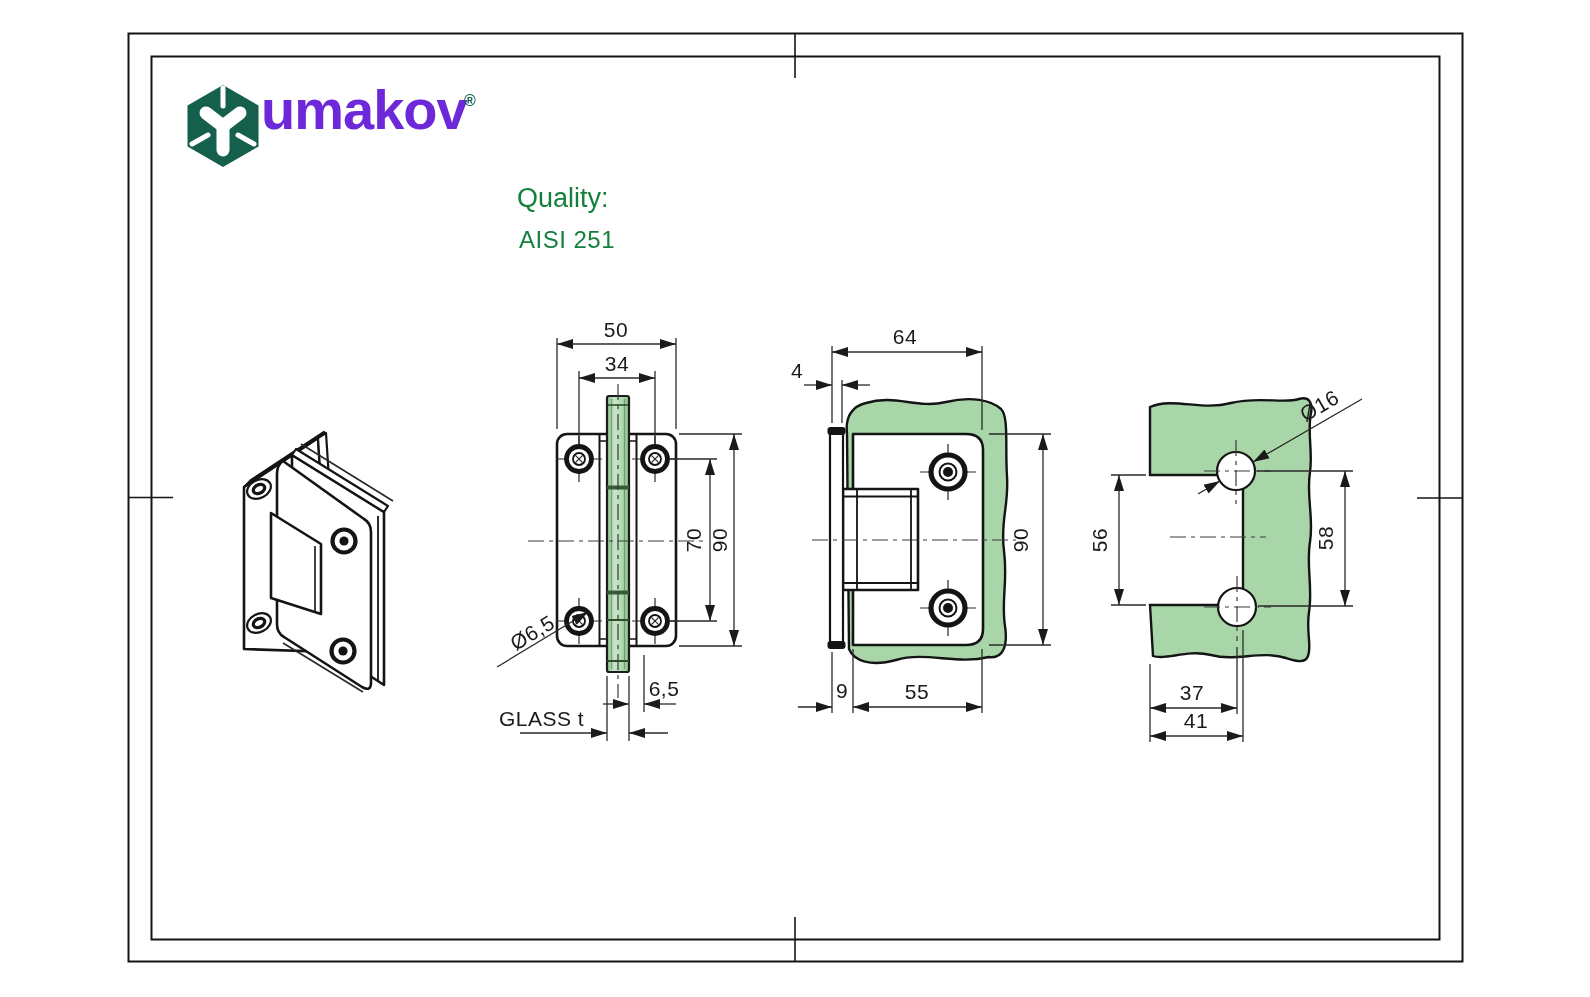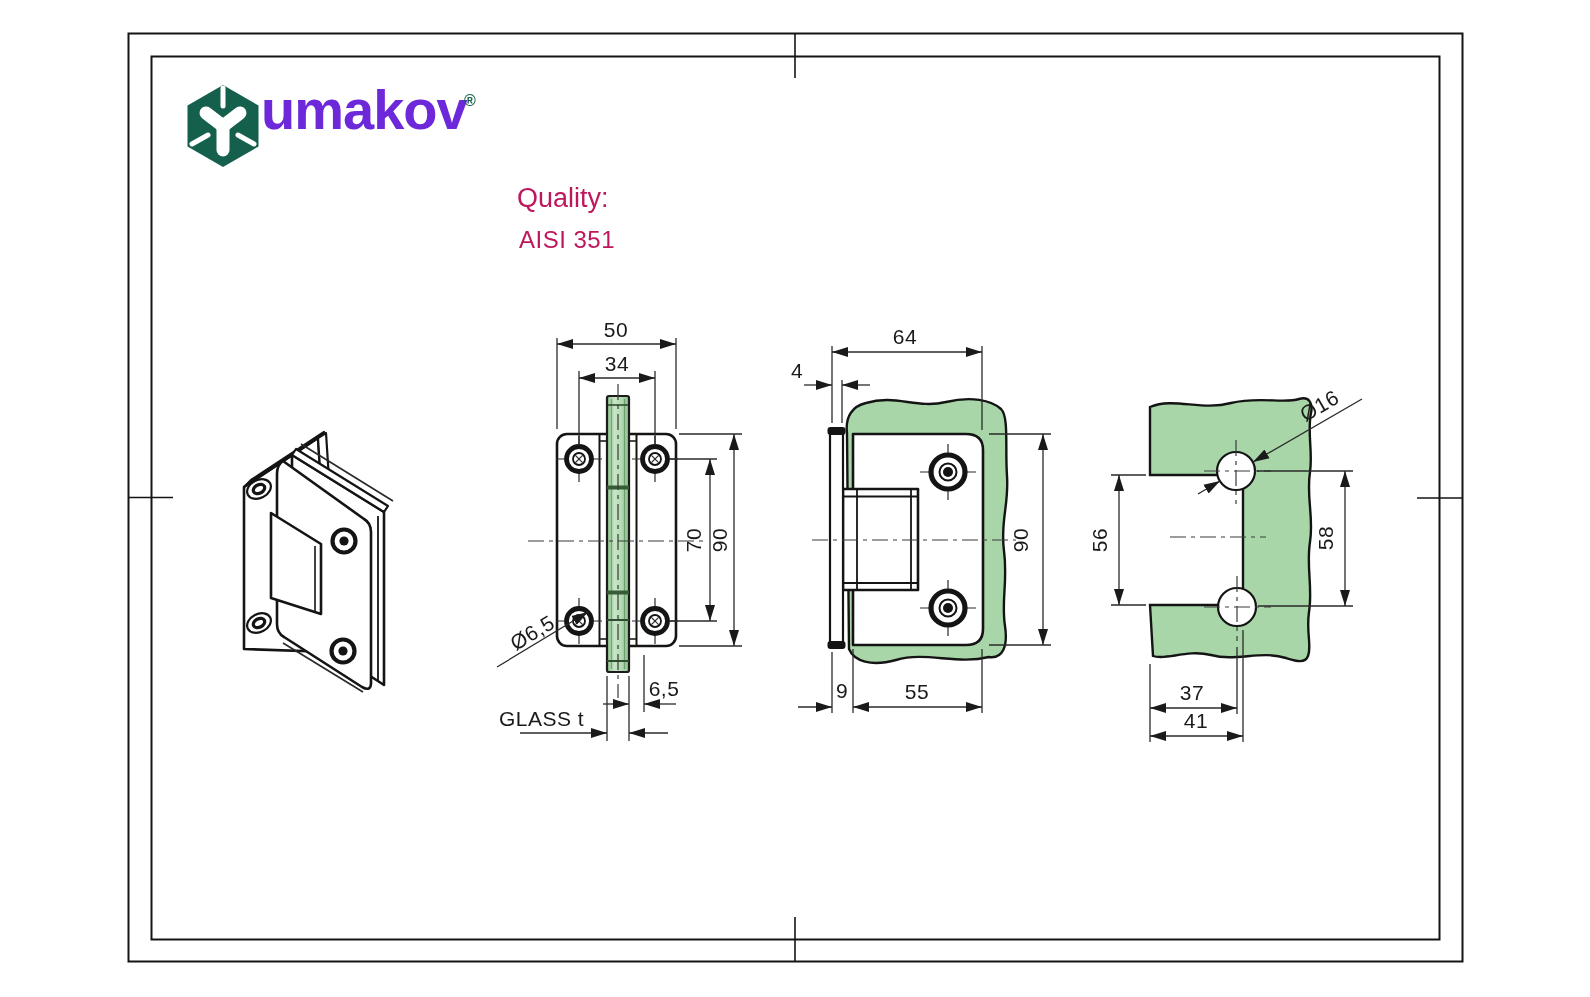--- a/index.html
+++ b/index.html
@@ -8,21 +8,21 @@
   #drawing-svg{position:absolute;left:0;top:0;width:1590px;height:997px;}
   .olf {fill:#ffffff;stroke:#141414;stroke-width:2.6;stroke-linejoin:round;}
   .olf2{fill:#ffffff;stroke:#141414;stroke-width:2.2;stroke-linejoin:round;}
   .thin{fill:none;stroke:#2a2a2a;stroke-width:1.3;}
   .thin2{fill:none;stroke:#2a2a2a;stroke-width:1.7;}
   .cl  {fill:none;stroke:#3a3a3a;stroke-width:1.2;stroke-dasharray:16 5 4 5;}
   .cross{fill:none;stroke:#2a2a2a;stroke-width:1.2;}
   .dim {font-family:"Liberation Sans",sans-serif;font-size:21px;fill:#1a1a1a;letter-spacing:.5px;}
   .frame{fill:none;stroke:#141414;stroke-width:2;}
   .tick{stroke:#141414;stroke-width:1.6;}
-  .hdr{position:absolute;color:#be185d;}
+  .hdr{position:absolute;color:#15803d;}
   #logo-icon{position:absolute;left:183px;top:80px;}
   #logo-word{position:absolute;left:261px;top:82px;font-size:56px;font-weight:bold;
              color:#6d28d9;letter-spacing:-1px;line-height:1;}
   #logo-reg{position:absolute;left:464px;top:92px;font-size:16px;color:#15604d;font-weight:bold;}
   #quality-label{left:517px;top:183px;font-size:27px;}
   #product-code{left:184px;top:220px;font-size:29px;letter-spacing:.3px;}
   #quality-value{left:519px;top:226px;font-size:24px;letter-spacing:.5px;}
 </style>
 </head>
 <body>
@@ -269,15 +269,15 @@
     <g stroke="#ffffff" stroke-width="13" stroke-linecap="round">
       <line x1="40" y1="46" x2="23" y2="33"></line>
       <line x1="40" y1="46" x2="57" y2="33"></line>
       <line x1="40" y1="48" x2="40" y2="70"></line>
     </g>
   </svg>
   <div id="logo-word">umakov</div>
   <div id="logo-reg">®</div>
 
   <div class="hdr" id="quality-label">Quality:</div>
-  <div class="hdr" id="quality-value">AISI 351</div>
+  <div class="hdr" id="quality-value">AISI 251</div>
 
 </div>
 
 </body></html>

